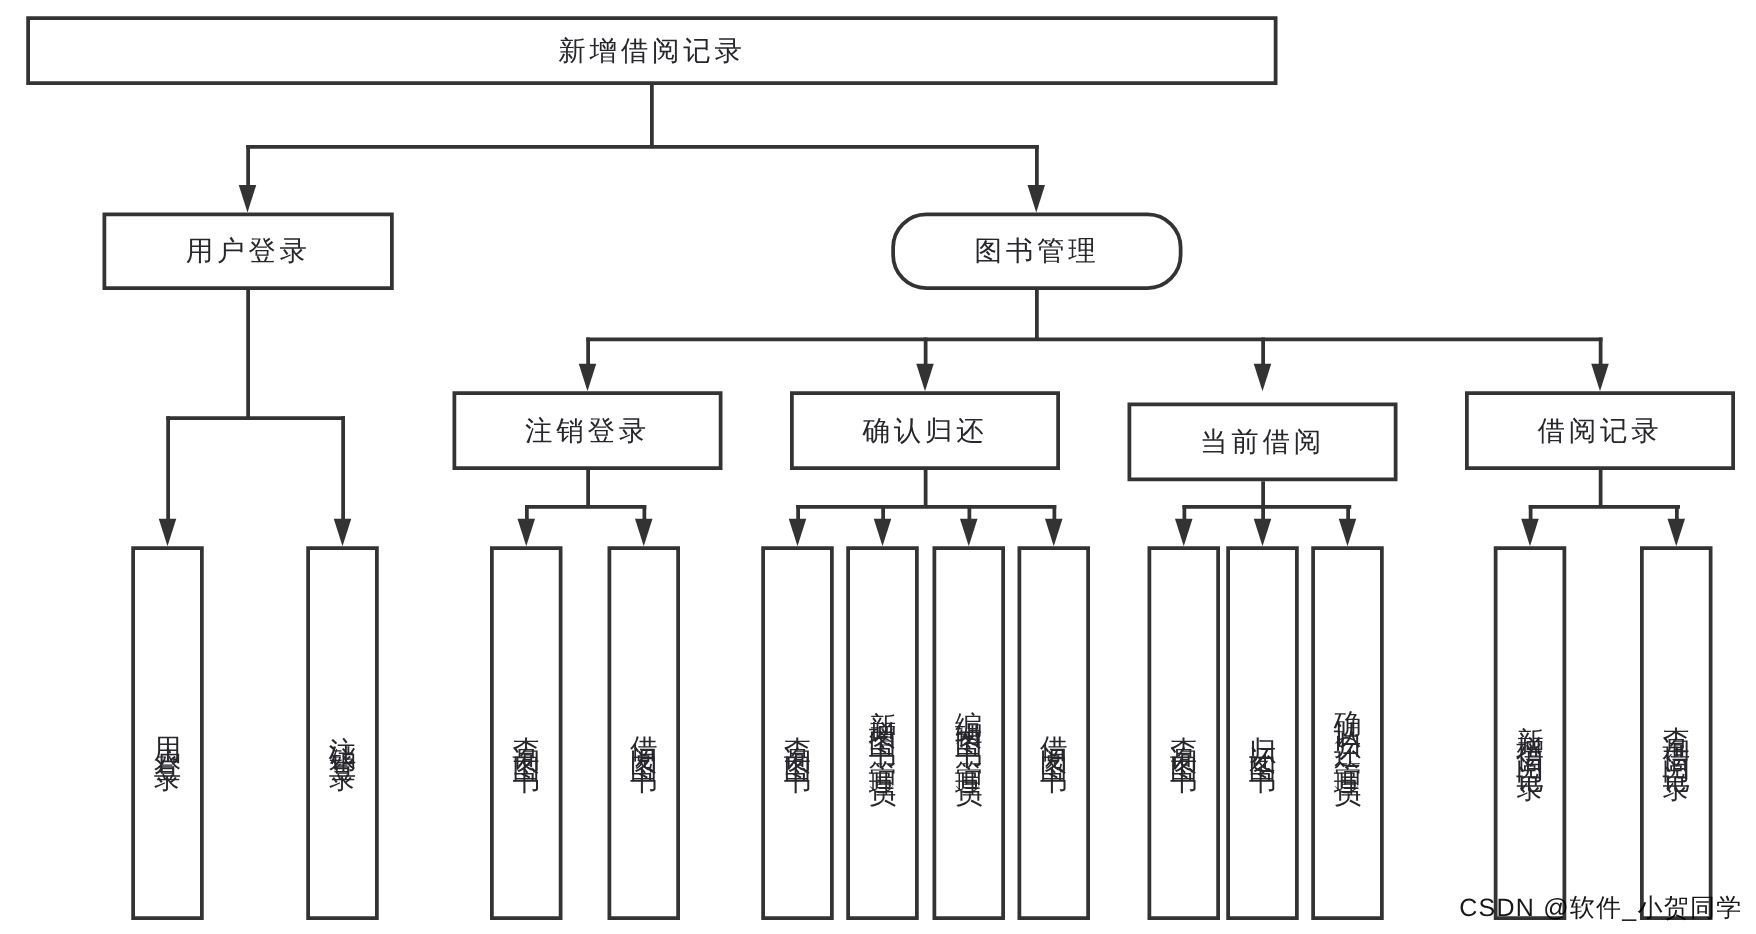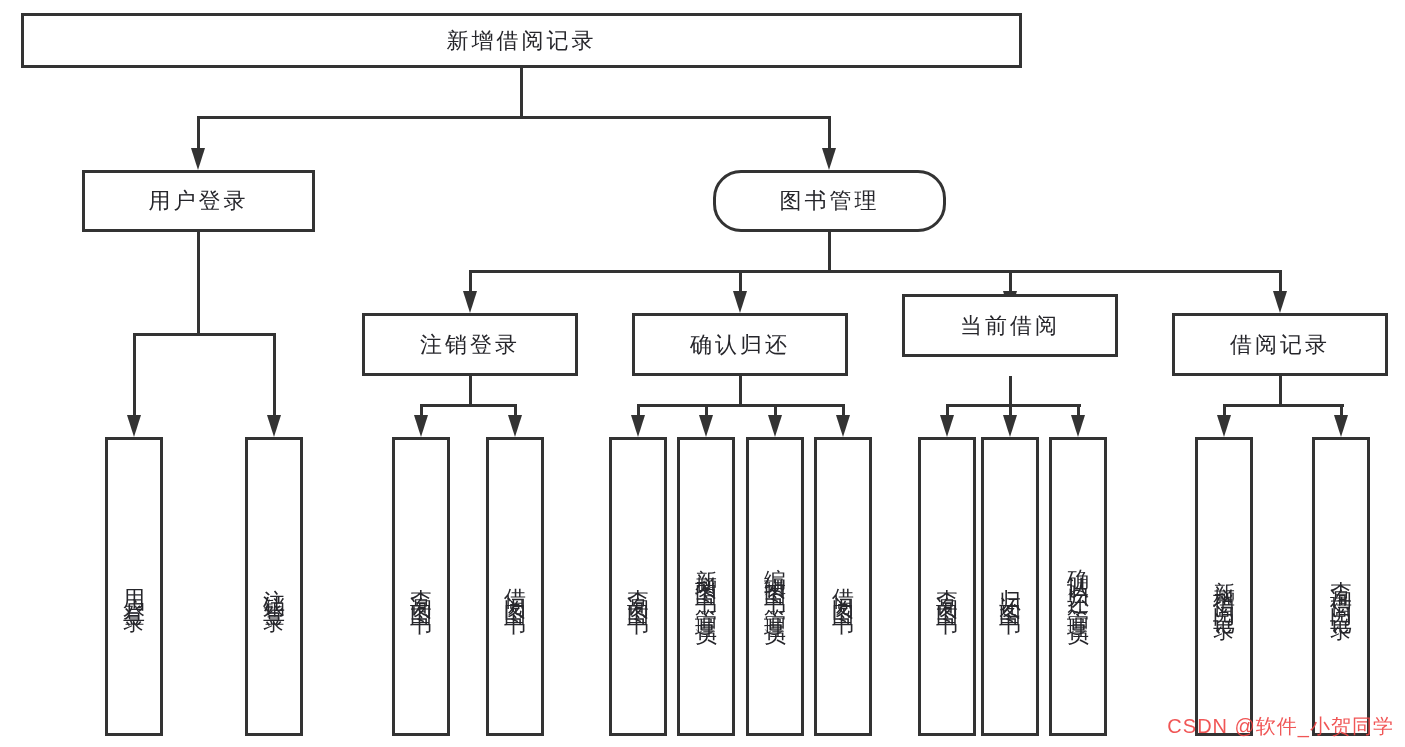--- a/index.html
+++ b/index.html
@@ -39,21 +39,21 @@
     width:0;height:0;
     border-left:7px solid transparent;
     border-right:7px solid transparent;
     border-top:22px solid #333333;
     z-index:1;
   }
   .watermark{
     position:absolute;
     top:713px;right:11px;
     font-size:20px;
-    color:#ef4444;
+    color:#000000;
     letter-spacing:1px;
     opacity:.9;
     z-index:5;
   }
 </style>
 </head>
 <body>
 
 <div class="canvas">
 
@@ -82,21 +82,21 @@
   <div class="vline" style="left:738.5px;top:269.5px;height:24px;"></div>
   <div class="vline" style="left:1008.5px;top:269.5px;height:24px;"></div>
   <div class="vline" style="left:1278.5px;top:269.5px;height:24px;"></div>
   <div class="arrow" style="left:463px;top:291px;"></div>
   <div class="arrow" style="left:733px;top:291px;"></div>
   <div class="arrow" style="left:1003px;top:291px;"></div>
   <div class="arrow" style="left:1273px;top:291px;"></div>
 
   <div class="box" style="left:362px;top:313px;width:216px;height:63px;">注销登录</div>
   <div class="box" style="left:632px;top:313px;width:216px;height:63px;">确认归还</div>
-  <div class="box" style="left:902px;top:294px;width:216px;height:63px;">当前借阅</div>
+  <div class="box" style="left:902px;top:322px;width:216px;height:63px;">当前借阅</div>
   <div class="box" style="left:1172px;top:313px;width:216px;height:63px;">借阅记录</div>
 
   <div class="vline" style="left:468.5px;top:376px;height:29px;"></div>
   <div class="hline" style="left:419.5px;top:403.5px;width:97px;"></div>
   <div class="vline" style="left:419.5px;top:403.5px;height:14px;"></div>
   <div class="vline" style="left:513.5px;top:403.5px;height:14px;"></div>
   <div class="arrow" style="left:414px;top:415px;"></div>
   <div class="arrow" style="left:508px;top:415px;"></div>
 
   <div class="vline" style="left:738.5px;top:376px;height:29px;"></div>

